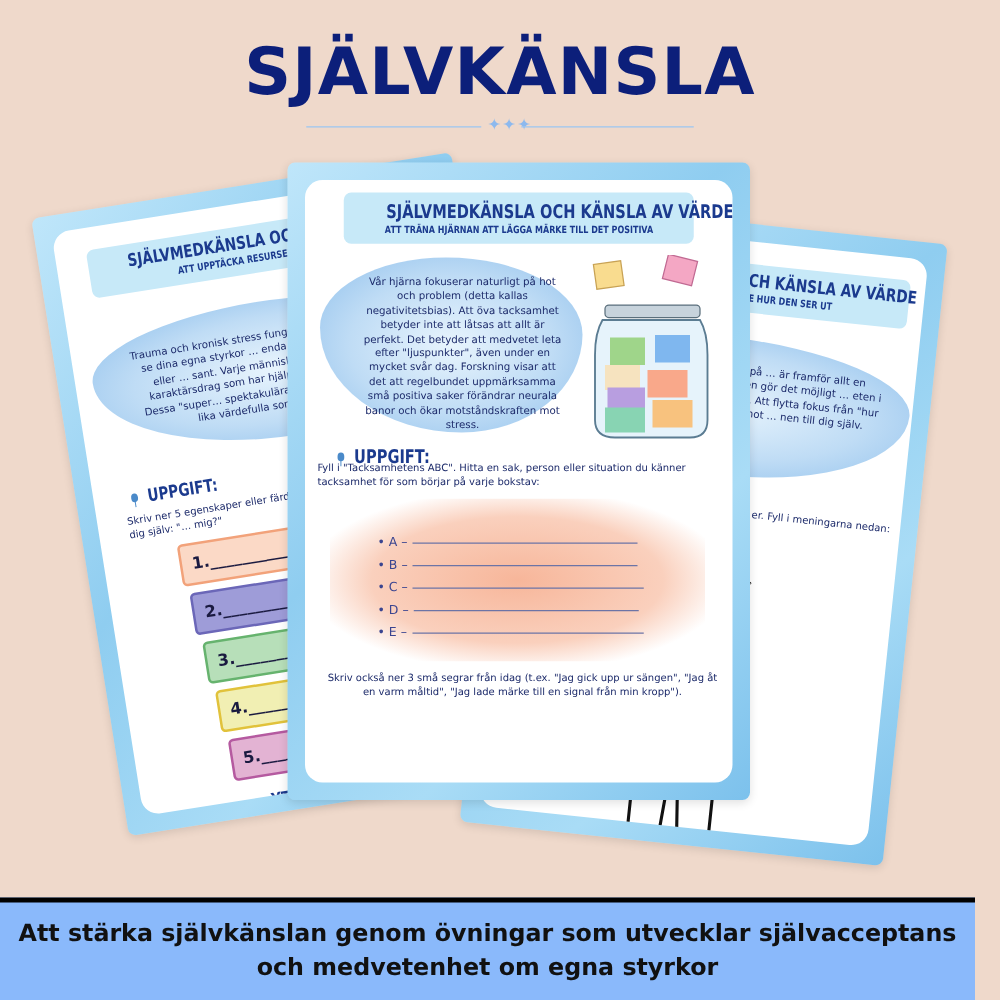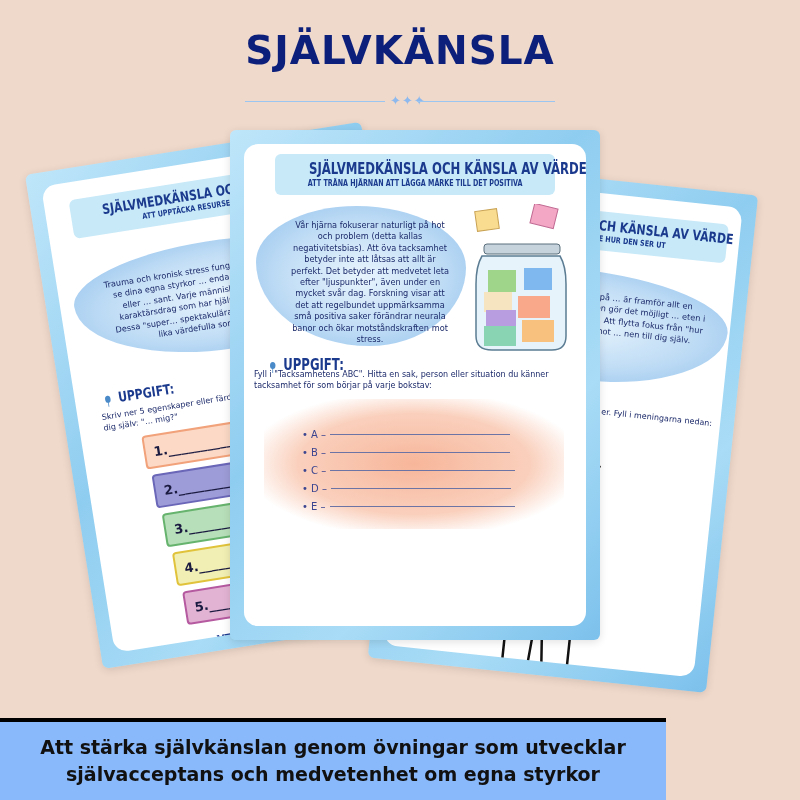--- a/index.html
+++ b/index.html
@@ -1,20 +1,20 @@
 <!DOCTYPE html>
 <html><head>
 <meta charset="utf-8">
 <style>
   * { box-sizing: border-box; margin: 0; padding: 0; }
   html, body { width: 800px; height: 800px; overflow: hidden; }
   body { background: #efd9cb; font-family: "DejaVu Sans", sans-serif; position: relative; }
 
   .title { position: absolute; top: 28px; left: 0; width: 800px; text-align: center;
-    font-family: "DejaVu Sans", sans-serif; font-weight: bold; font-size: 39px; color: #0c1f7a; letter-spacing: 1px; }
+    font-family: "DejaVu Sans", sans-serif; font-weight: bold; font-size: 52px; color: #0c1f7a; letter-spacing: 1px; }
   .divider { position: absolute; top: 99px; left: 245px; width: 310px; height: 6px; }
   .divider .line { position: absolute; top: 2px; height: 1px; background: #9cc6f2; }
   .divider .stars { position: absolute; left: 145px; top: -6px; color: #8db9ee; font-size: 13px; letter-spacing: 1px; }
 
   .sheet { position: absolute; width: 340px; height: 500px; border-radius: 6px;
     background: linear-gradient(135deg,#bfe6fa 0%, #8fcdf0 40%, #a9dcf6 70%, #7cc1ec 100%);
     box-shadow: 0 2px 8px rgba(0,0,0,0.12); overflow: hidden; }
   .sheet .inner { position: absolute; left: 14px; top: 14px; right: 14px; bottom: 14px; background: #fff; border-radius: 14px; overflow: hidden; }
   .sheet-left { left: 25px; top: 175px; transform: rotate(-9deg); transform-origin: 0 0; }
   .sheet-right { left: 420px; top: 160px; transform: rotate(6deg); transform-origin: 0 0; }
@@ -34,21 +34,21 @@
 
   .abc-zone { position: absolute; left: 20px; top: 255px; width: 300px; height: 130px;
     background: radial-gradient(ellipse at center, #f7b69a 0%, #fad0bd 55%, rgba(255,255,255,0) 80%); }
   .abc-row { position: absolute; left: 58px; font-size: 10px; color: #3b4590; display: flex; align-items: center; }
   .abc-row .line { height: 1px; background: #6c74a6; margin-left: 4px; }
 
   .jar { position: absolute; right: 14px; top: 60px; width: 110px; height: 150px; }
 
   .box-row { position: absolute; left: 70px; width: 250px; height: 34px; border-radius: 4px; border: 2px solid; font-weight: bold; font-size: 13px; color: #1a1a40; padding: 8px 0 0 8px; }
 
-  .banner { position: absolute; left: 0; top: 718px; width: 666px; height: 82px; background: #8ab9fb; border-top: 4px solid #000; display: flex; align-items: center; justify-content: center; text-align: center; }
+  .banner { position: absolute; left: 0; top: 718px; width: 780px; height: 82px; background: #8ab9fb; border-top: 4px solid #000; display: flex; align-items: center; justify-content: center; text-align: center; }
   .banner span { font-weight: bold; font-size: 19px; line-height: 27px; color: #111; width: 780px; }
 </style>
 </head>
 <body>
 
 <div class="title">SJÄLVKÄNSLA</div>
 <div class="divider">
   <div class="line" style="left:0;width:140px;"></div>
   <span class="stars">✦✦✦</span>
   <div class="line" style="left:172px;width:138px;"></div>
@@ -138,18 +138,19 @@
         <span class="line" style="width:185px;"></span>
       </div>
     <div class="abc-row" style="top:339px;">
         <span>• D –</span>
         <span class="line" style="width:180px;"></span>
       </div>
     <div class="abc-row" style="top:357px;">
         <span>• E –</span>
         <span class="line" style="width:185px;"></span>
       </div>
+    <div class="small-text" style="left:14px;top:393px;width:320px;text-align:center;">Skriv också ner 3 små segrar från idag (t.ex. "Jag gick upp ur sängen", "Jag åt en varm måltid", "Jag lade märke till en signal från min kropp").</div>
   </div>
 </div>
 
 <div class="banner">
   <span>Att stärka självkänslan genom övningar som utvecklar självacceptans och medvetenhet om egna styrkor</span>
 </div>
 
 </body></html>

